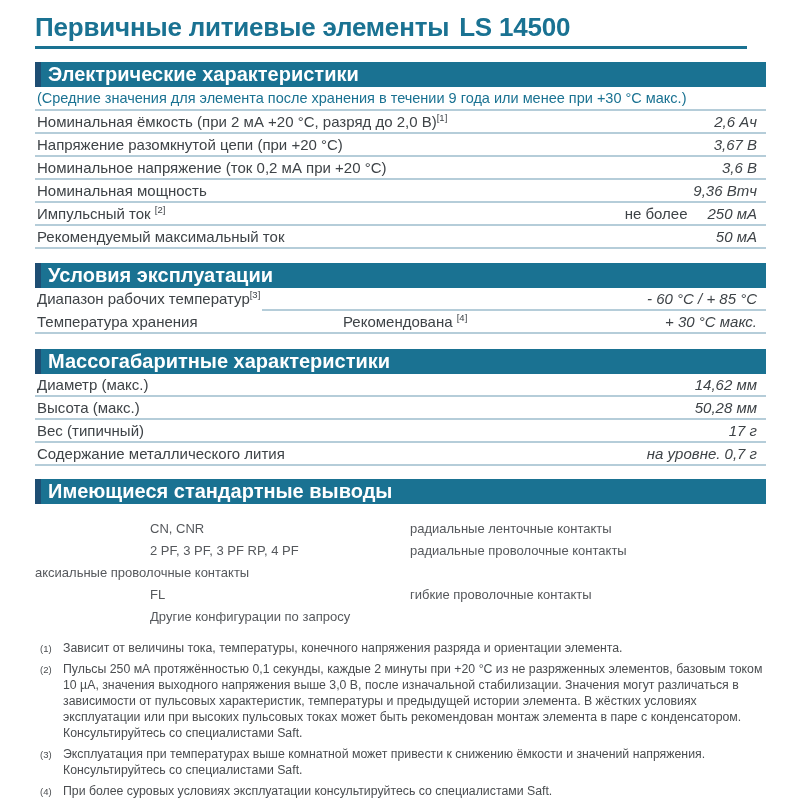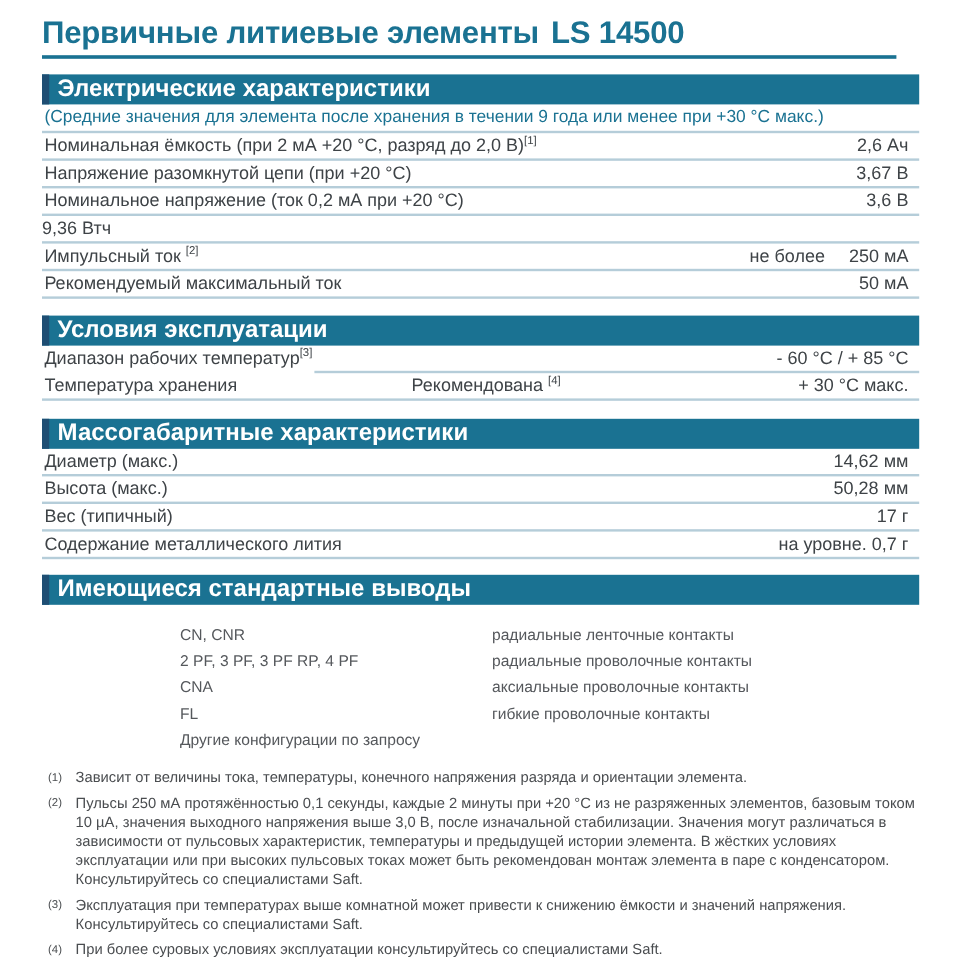--- a/index.html
+++ b/index.html
@@ -36,21 +36,21 @@
     border-bottom:2px solid var(--divider);
   }
   .row{
     position:relative;display:flex;align-items:center;height:23px;
     border-bottom:2px solid var(--divider);font-size:15px;
   }
   .row .lbl{flex:1;padding-left:2px;white-space:nowrap;}
   .row .lbl-fixed{width:308px;padding-left:2px;white-space:nowrap;}
   .row .mid{flex:1;white-space:nowrap;}
   .row .qual{margin-right:20px;white-space:nowrap;}
-  .row .val{text-align:right;padding-right:9px;white-space:nowrap;}
+  .row .val{text-align:right;padding-right:9px;white-space:nowrap;font-style:italic;}
   .row.partial{border-bottom-color:transparent;}
   .row.partial::after{
     content:"";position:absolute;left:227px;right:0;bottom:-2px;height:2px;
     background:var(--divider);
   }
   sup{font-size:9.5px;line-height:0;vertical-align:6px;}
   .terminals{margin-top:14px;color:var(--muted);}
   .trow{display:flex;font-size:13px;line-height:22px;}
   .trow .tleft{width:260px;margin-left:115px;white-space:nowrap;}
   .trow .tright{flex:1;white-space:nowrap;}
@@ -78,20 +78,21 @@
     </div>
     <div class="row">
       <span class="lbl"><span>Напряжение разомкнутой цепи (при +20 °С)</span></span>
       <span class="val">3,67 В</span>
     </div>
     <div class="row">
       <span class="lbl"><span>Номинальное напряжение (ток 0,2 мА при +20 °С)</span></span>
       <span class="val">3,6 В</span>
     </div>
     <div class="row">
+      <span class="lbl"><span>Номинальная мощность</span></span>
       <span class="val">9,36 Втч</span>
     </div>
     <div class="row">
       <span class="lbl"><span>Импульсный ток </span><sup>[2]</sup></span>
       <span class="qual">не более</span>
       <span class="val">250 мА</span>
     </div>
     <div class="row">
       <span class="lbl"><span>Рекомендуемый максимальный ток</span></span>
       <span class="val">50 мА</span>
@@ -136,21 +137,20 @@
     <div class="terminals">
       <div class="trow">
         <span class="tleft">CN, CNR</span>
         <span class="tright">радиальные ленточные контакты</span>
       </div>
       <div class="trow">
         <span class="tleft">2 PF, 3 PF, 3 PF RP, 4 PF</span>
         <span class="tright">радиальные проволочные контакты</span>
       </div>
       <div class="trow">
-        <span class="tleft">CNA</span>
         <span class="tright">аксиальные проволочные контакты</span>
       </div>
       <div class="trow">
         <span class="tleft">FL</span>
         <span class="tright">гибкие проволочные контакты</span>
       </div>
       <div class="trow">
         <span class="tleft">Другие конфигурации по запросу</span>
         <span class="tright"></span>
       </div>

